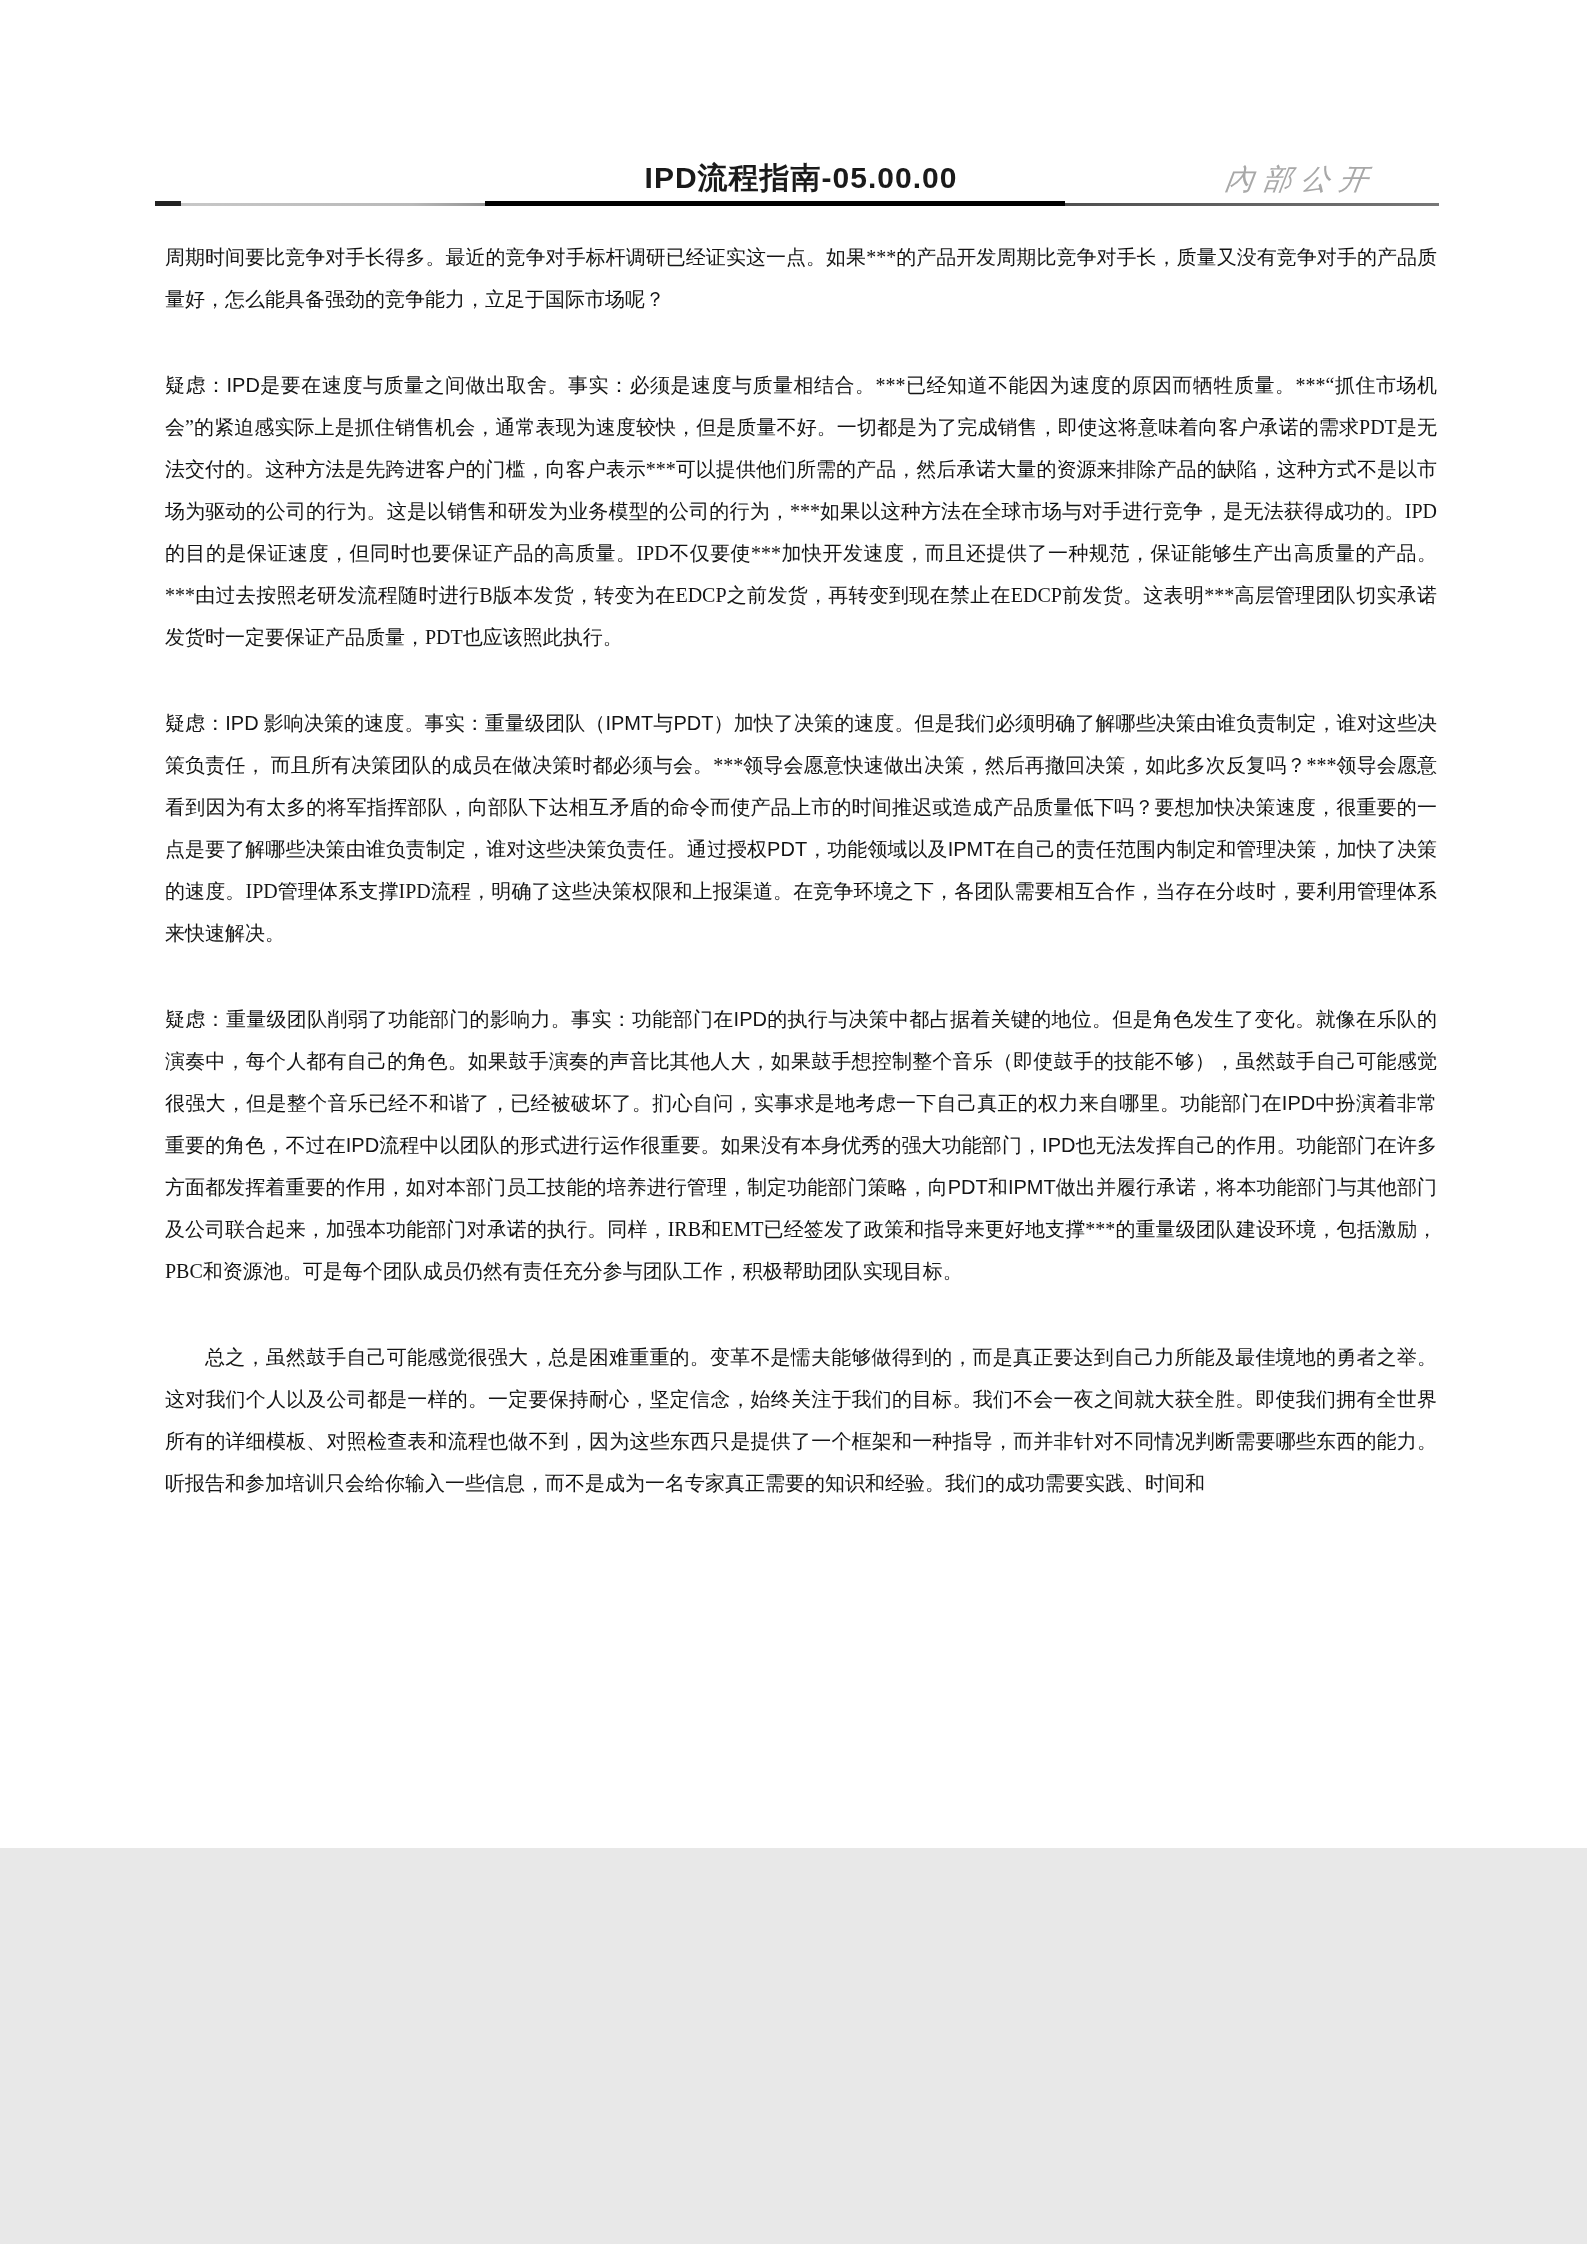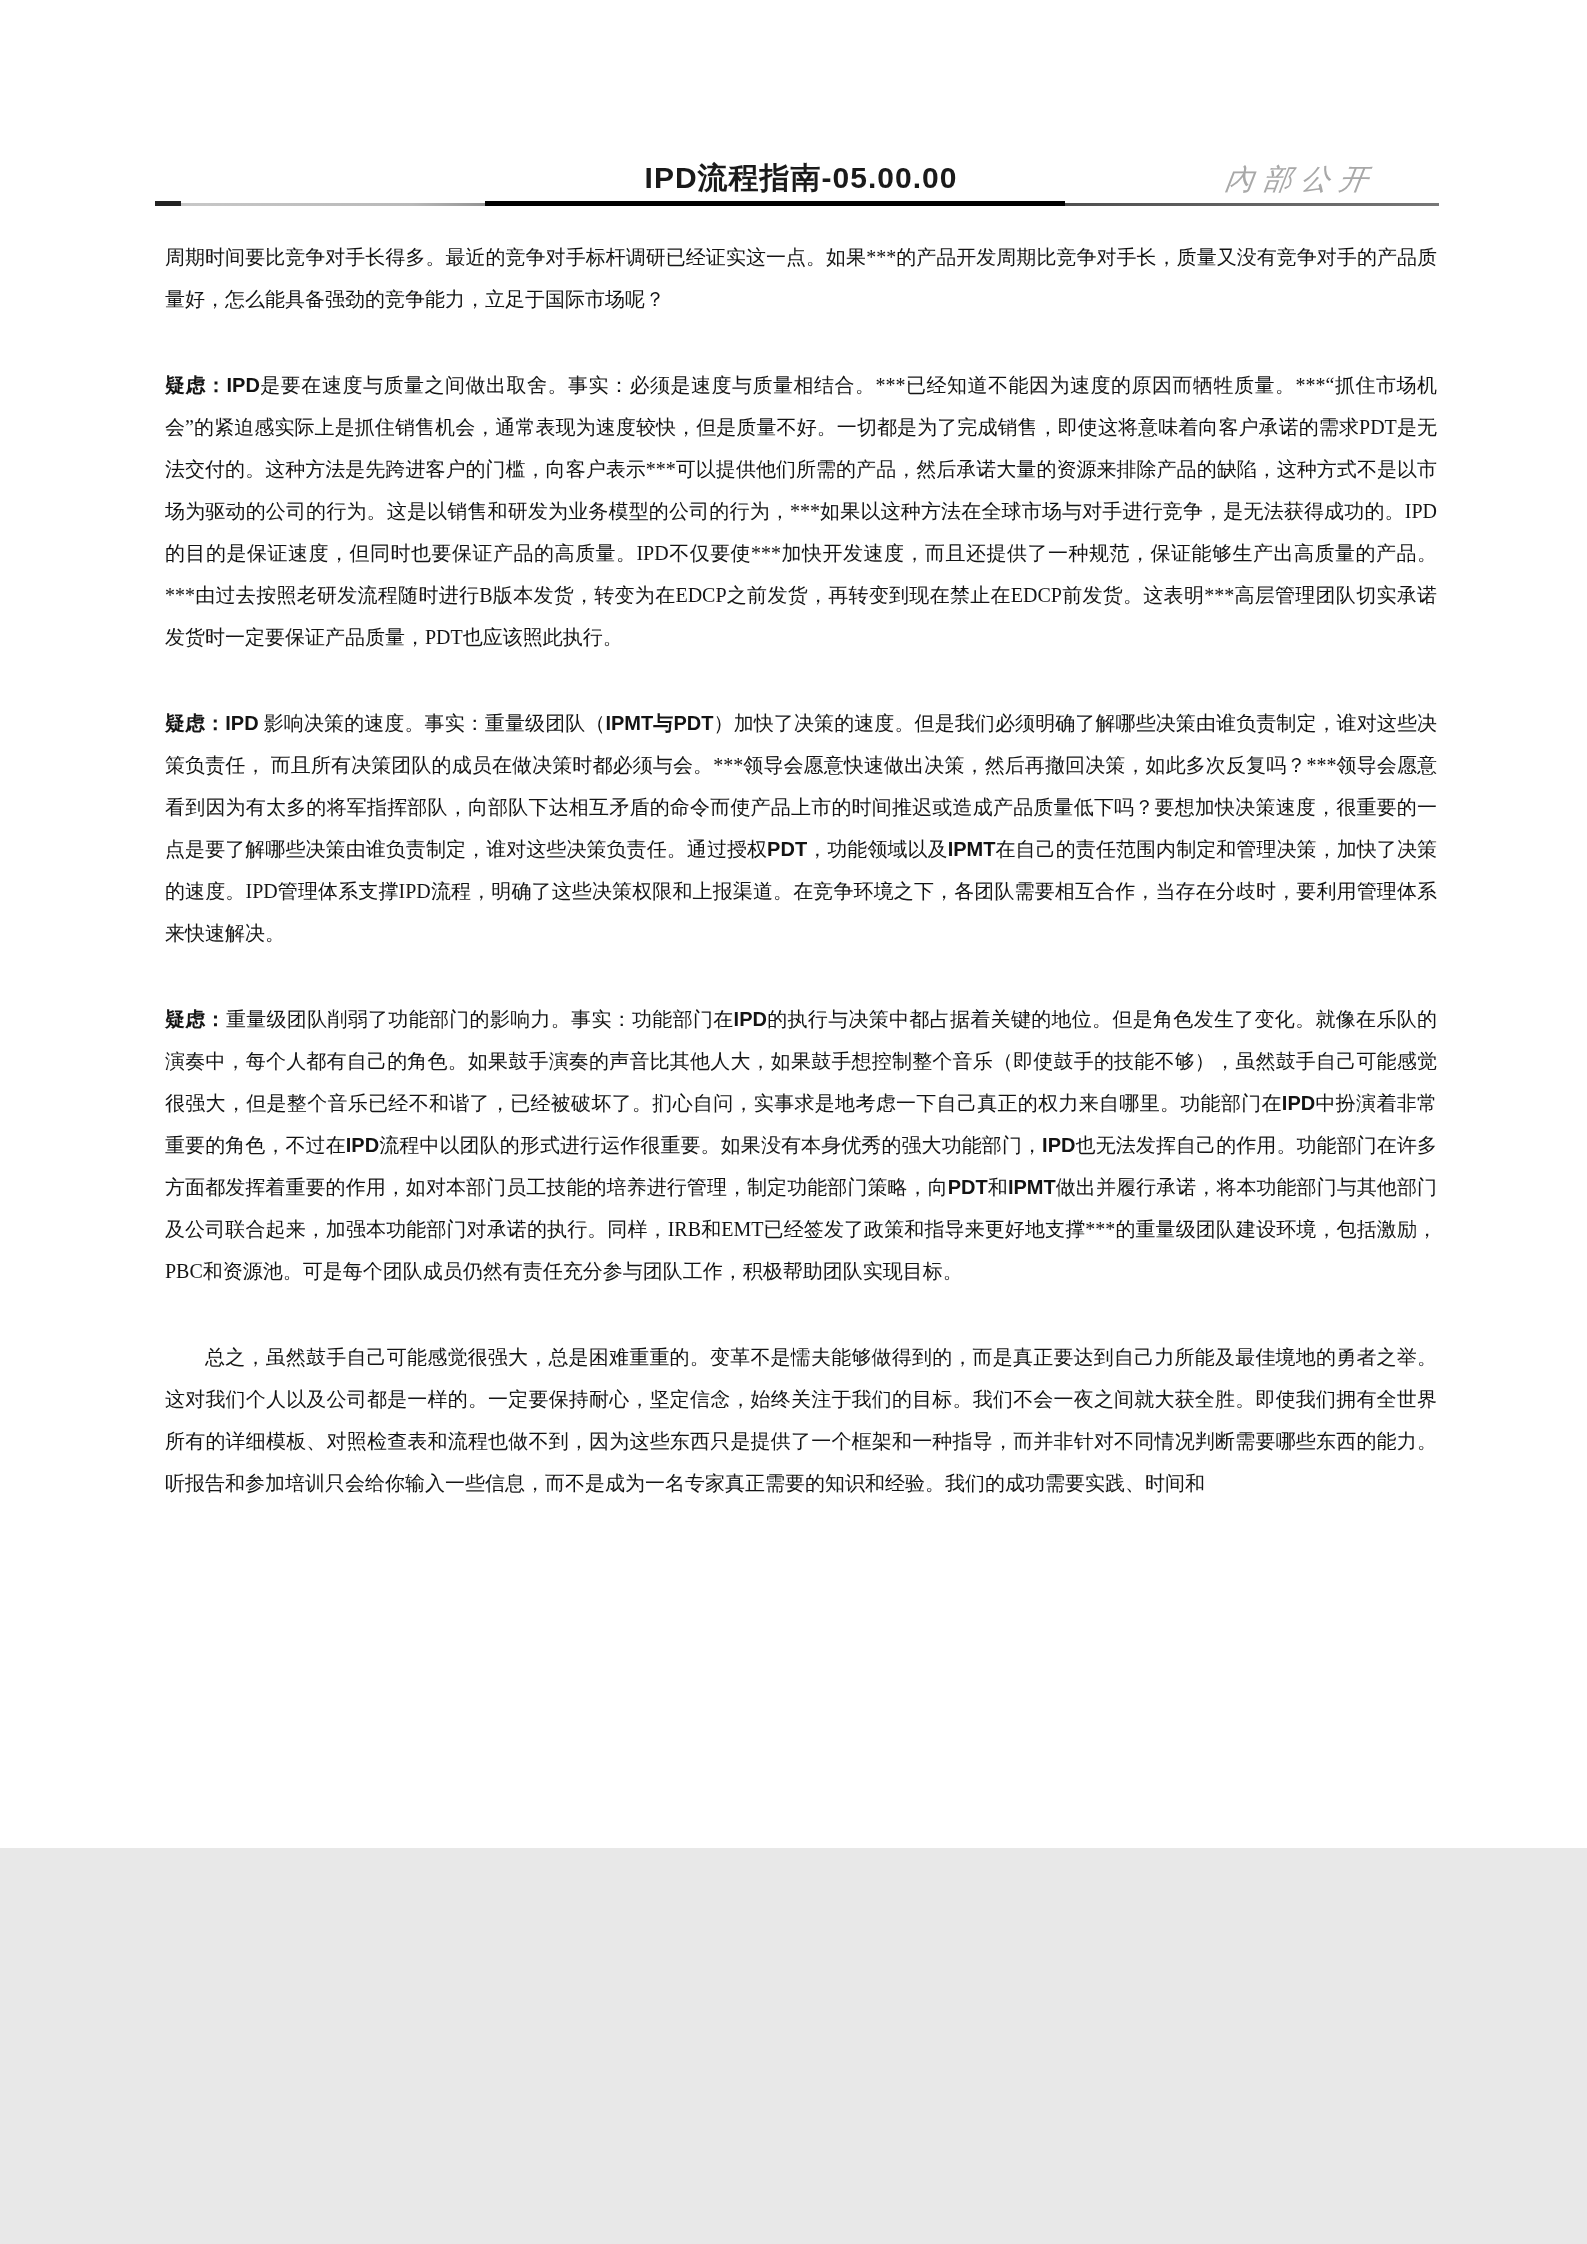--- a/index.html
+++ b/index.html
@@ -85,21 +85,21 @@
     text-align: justify;
     text-justify: inter-character;
   }
   .doc-body p {
     margin: 0 0 44px 0;
   }
   .doc-body p.indent {
     text-indent: 2em;
   }
   .doc-body span.b {
-    font-weight: bold;
+    font-weight: normal;
     font-family: "Liberation Sans", "DejaVu Sans", sans-serif;
   }
   
   .footer-rule {
     position: absolute;
     top: 2057px;
     left: 158px;
     width: 1282px;
     height: 2px;
     border-top: 4px solid #000;

